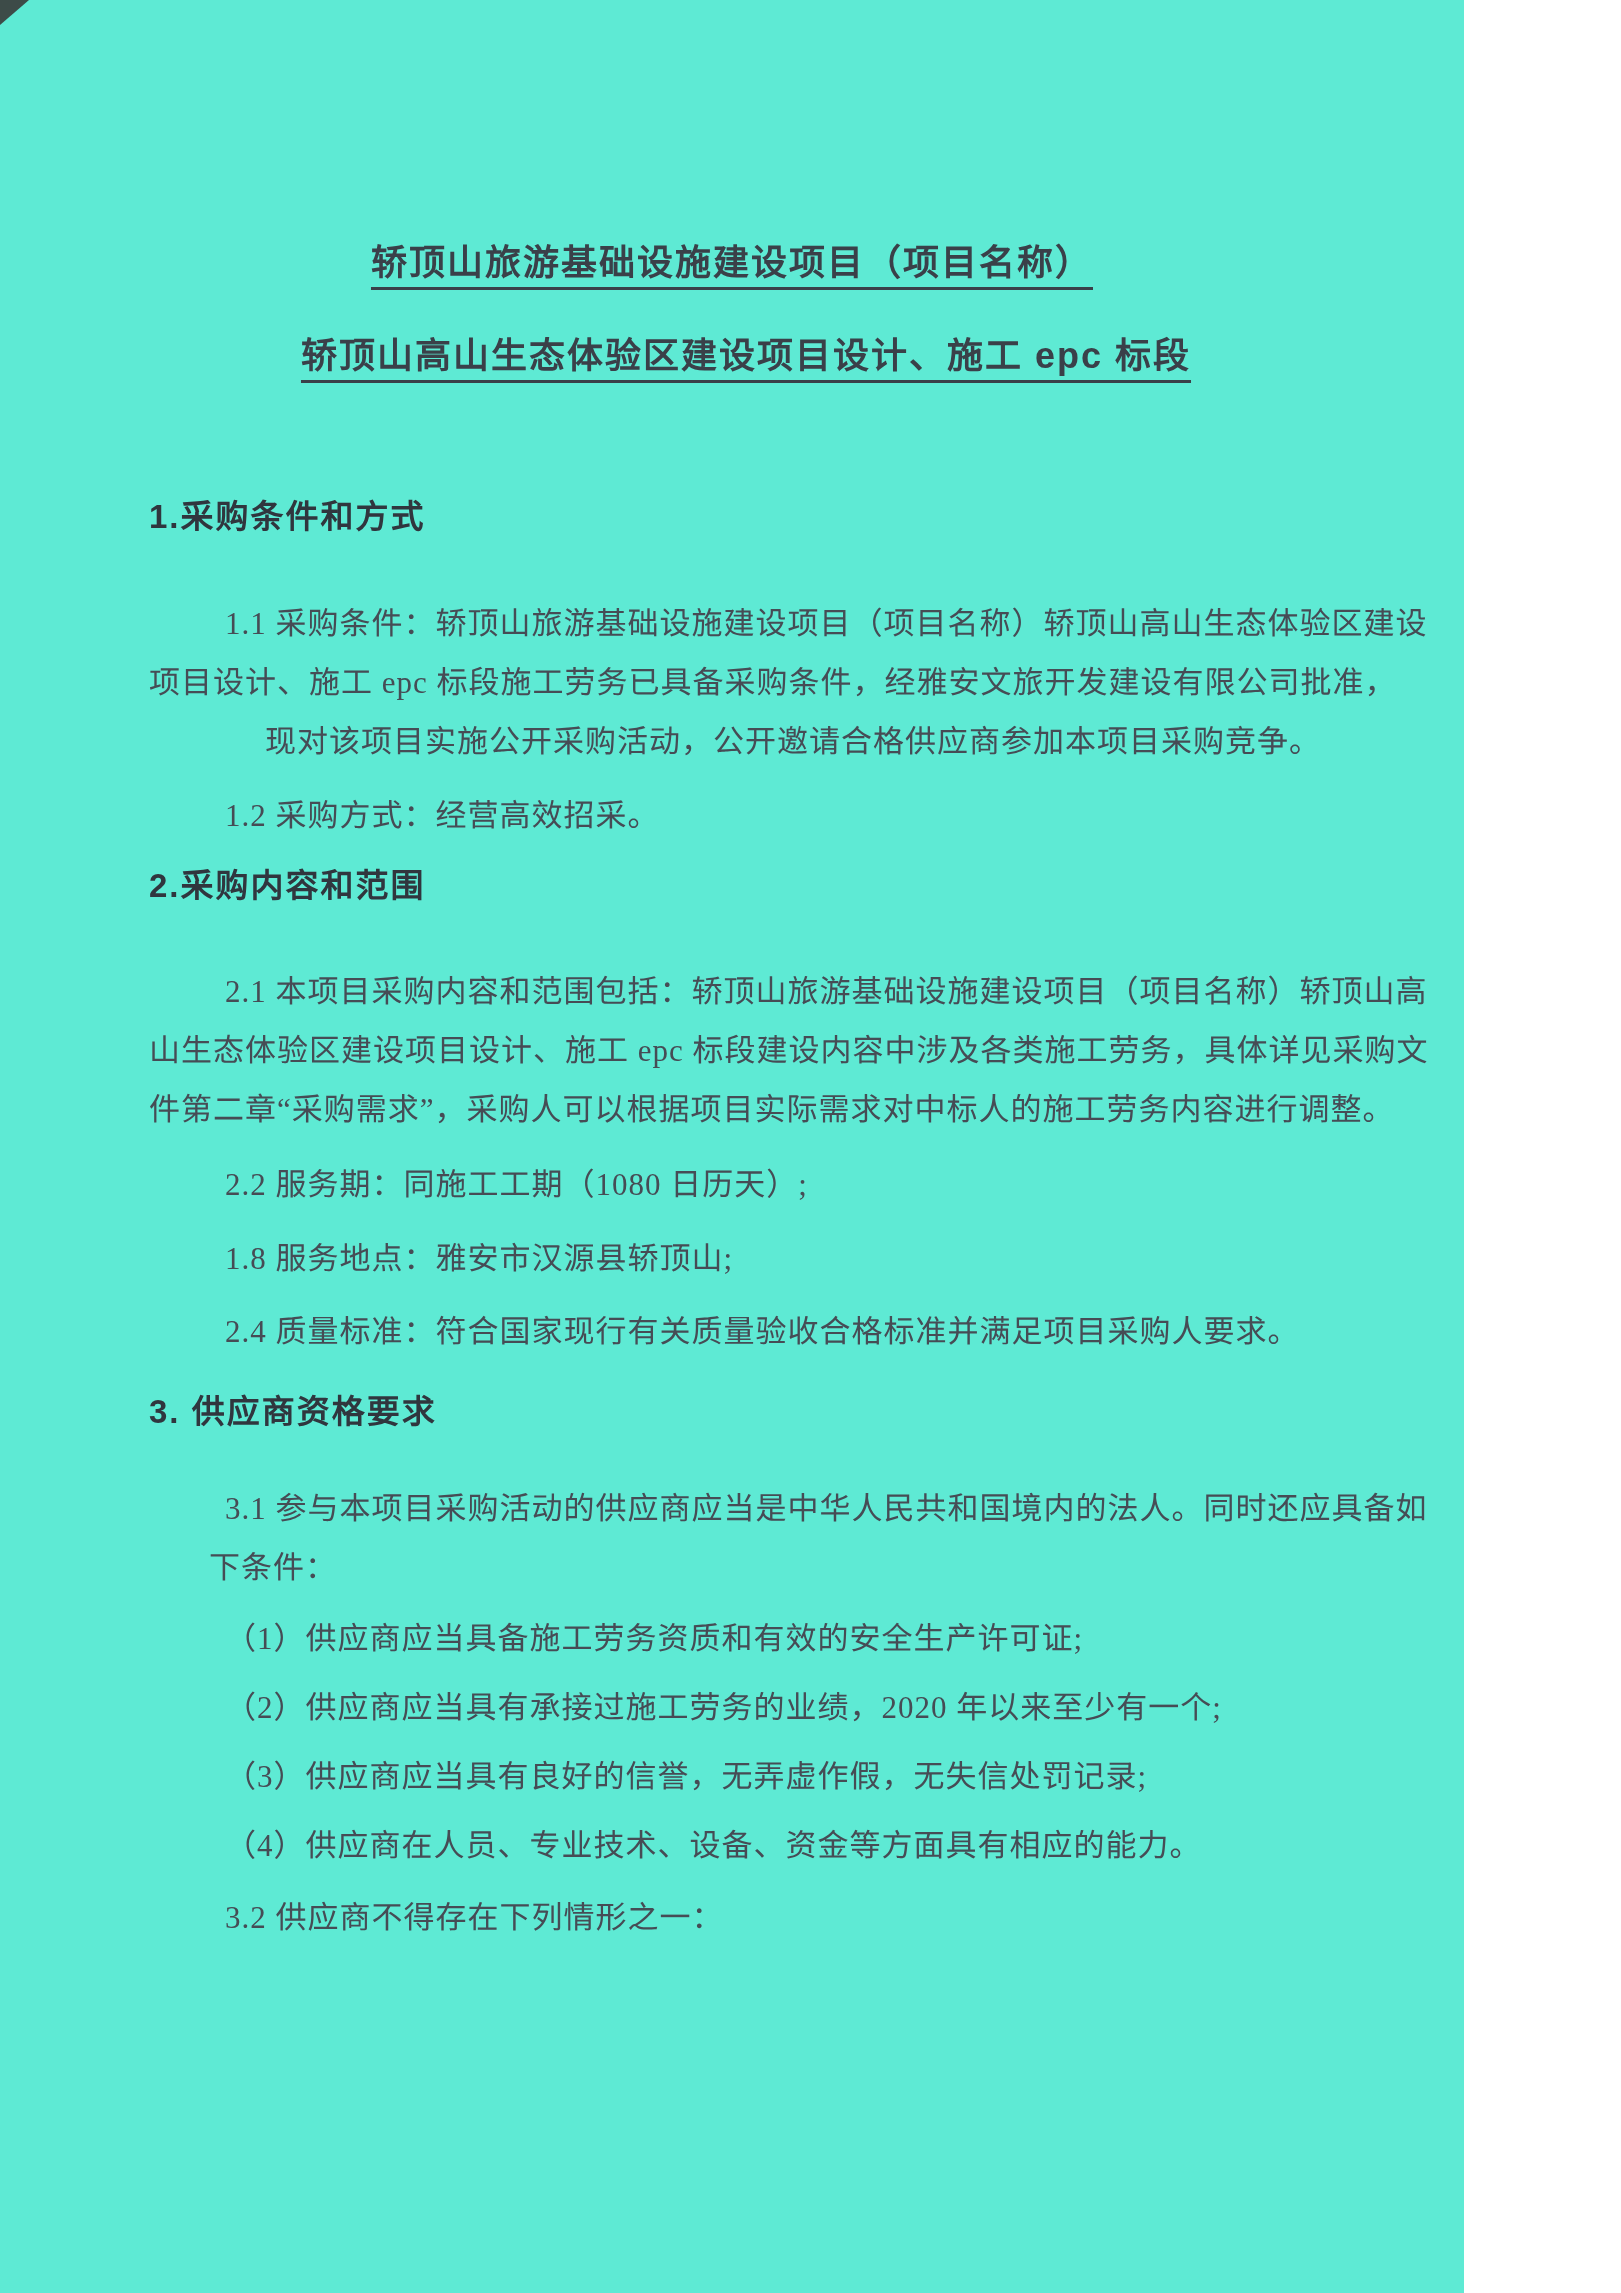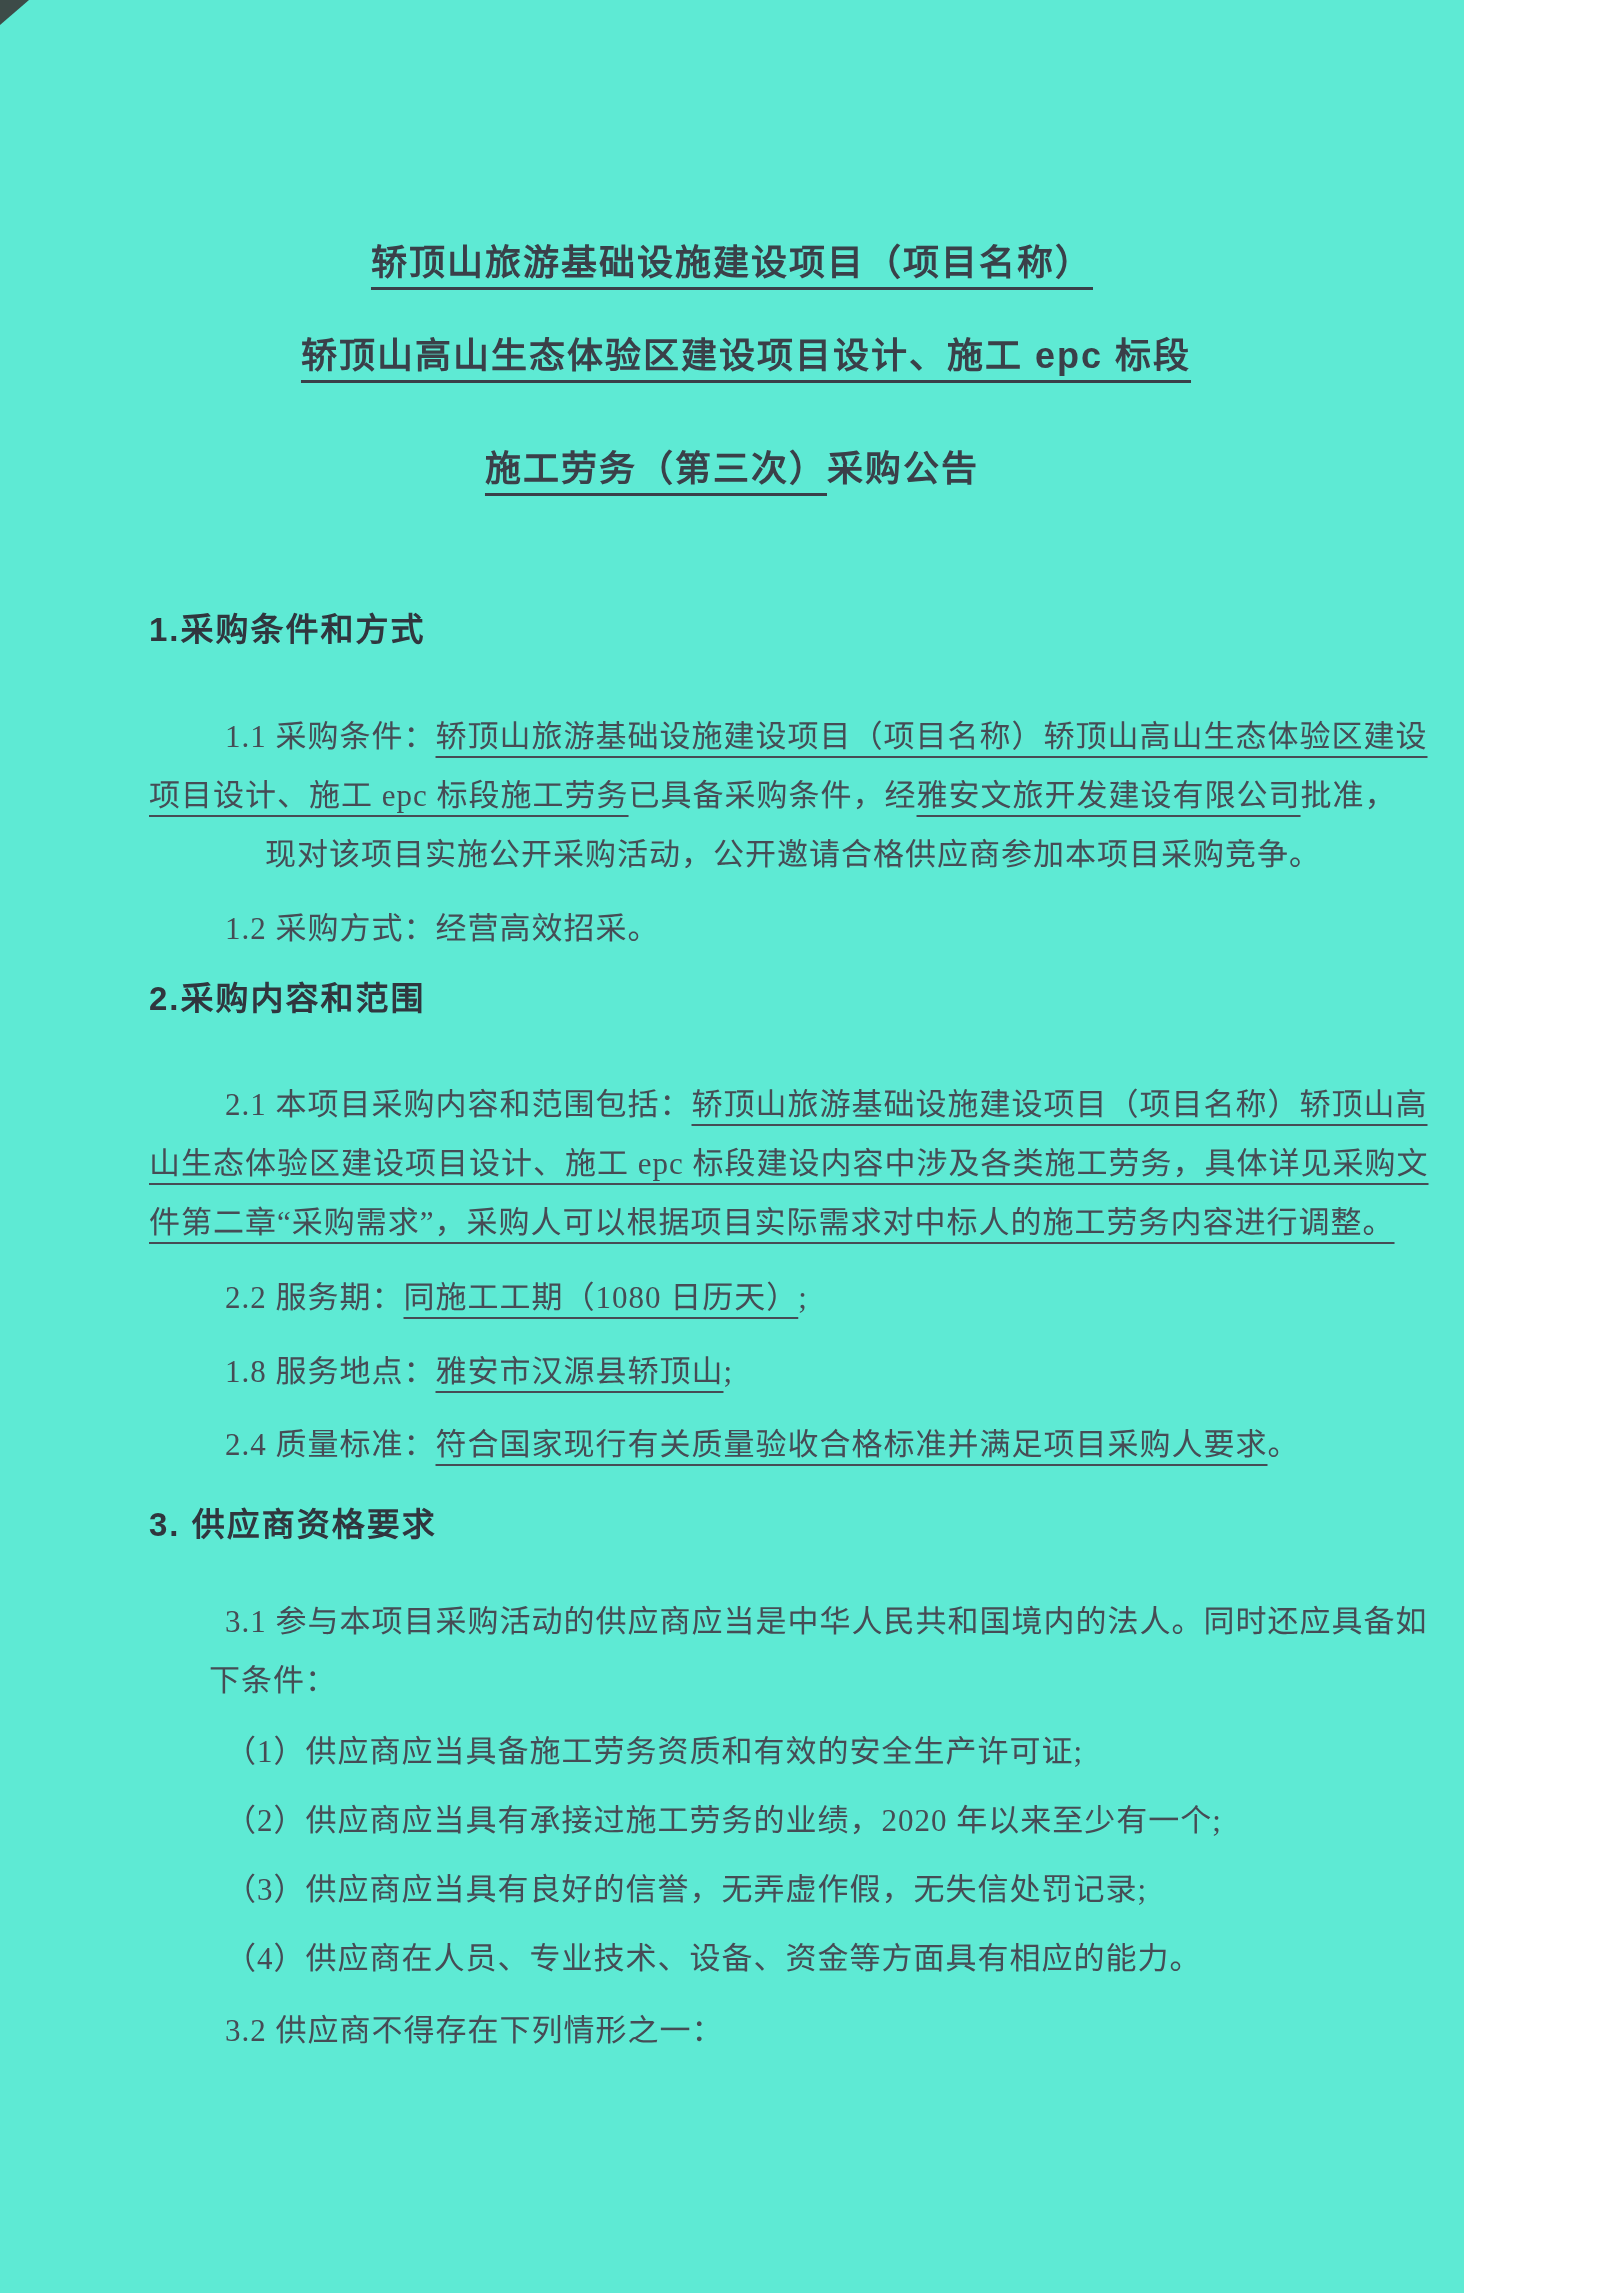--- a/index.html
+++ b/index.html
@@ -48,21 +48,20 @@
     line-height:43px;
     color:#30363e;
     letter-spacing:2px;
   }
   .para{margin:0;}
   .line{line-height:59px;white-space:nowrap;}
   .indent-first{padding-left:76px;}
   .indent-half{padding-left:60px;}
   .indent-none{padding-left:0;text-align:right;}
   .content .u{
-    text-decoration:underline;
     text-decoration-thickness:2px;
     text-underline-offset:8.8px;
     margin-top:32px;
   }
   
   #blk-section-1-heading{margin-top:115px;}
   #blk-para-1-1{margin-top:56px;}
   #blk-para-1-2{margin-top:14.7px;}
   #blk-section-2-heading{margin-top:19.6px;}
   #blk-para-2-1{margin-top:55px;}
@@ -91,21 +90,20 @@
 </head>
 <body>
 
 <div class="page">
 
   <div class="corner-artifact"></div>
 
   <div class="titles" id="titles">
       <div class="title-line t1"><span class="u">轿顶山旅游基础设施建设项目（项目名称）</span></div>
       <div class="title-line t2"><span class="u">轿顶山高山生态体验区建设项目设计、施工 epc 标段</span></div>
-      <div class="title-line t3"><span class="u">施工劳务（第三次）</span><span class="">采购公告</span></div>
     </div>
 
   <div class="content" id="content">
       <div class="sec-heading" id="blk-section-1-heading">1.采购条件和方式</div>
       <div class="para" id="blk-para-1-1">
         <div class="line indent-first"><span class="">1.1 采购条件：</span><span class="u">轿顶山旅游基础设施建设项目（项目名称）轿顶山高山生态体验区建设</span></div>
         <div class="line indent-none"><span class="u">项目设计、施工 epc 标段施工劳务</span><span class="">已具备采购条件，经</span><span class="u">雅安文旅开发建设有限公司</span><span class="">批准，</span></div>
         <div class="line indent-none"><span class="">现对该项目实施公开采购活动，公开邀请合格供应商参加本项目采购竞争。</span></div>
       </div>
       <div class="para" id="blk-para-1-2">

